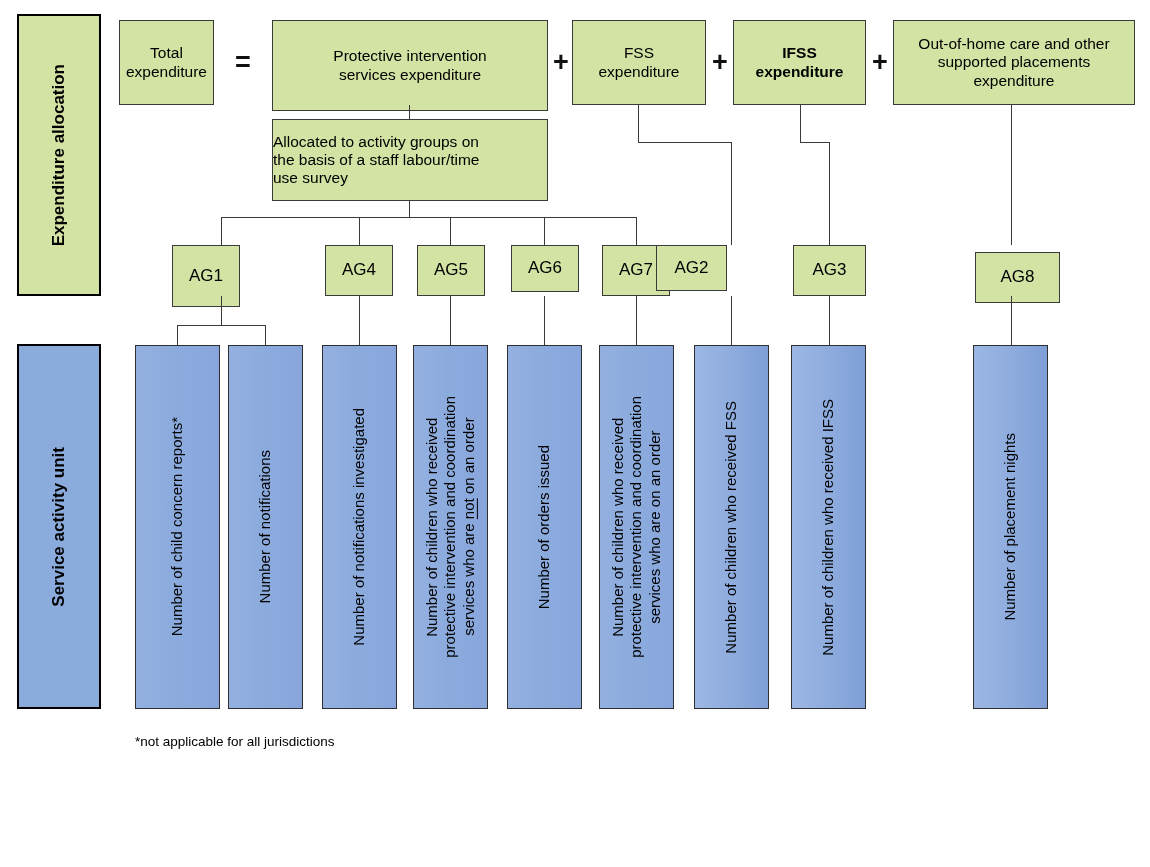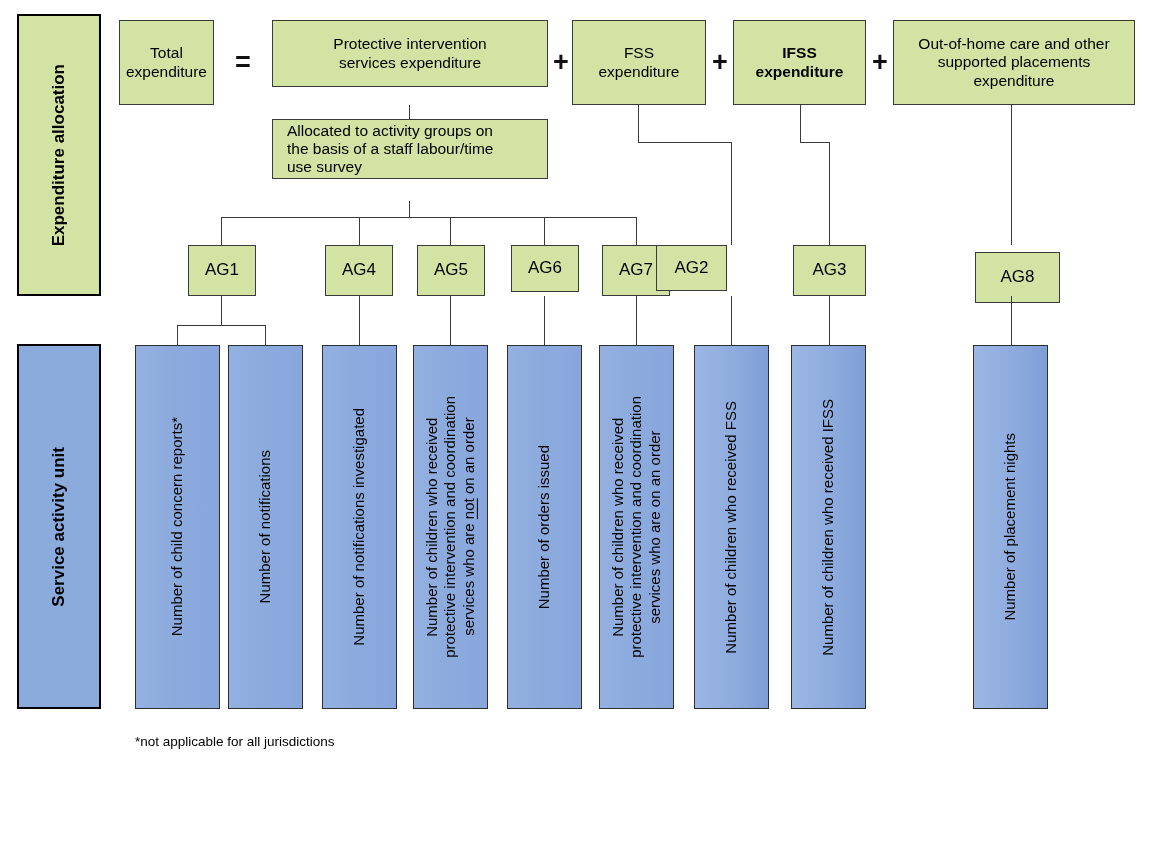--- a/index.html
+++ b/index.html
@@ -93,21 +93,21 @@
 
   <div class="gbox" style="left:119px;top:20px;width:95px;height:85px;white-space:pre-line;">
     <span>Total
 expenditure</span>
   </div>
 
   <div class="op" style="left:230px;top:47px;width:26px;height:30px;">
     <span>=</span>
   </div>
 
-  <div class="gbox" style="left:272px;top:20px;width:276px;height:67px;white-space:pre-line;">
+  <div class="gbox" style="left:272px;top:20px;width:276px;height:91px;white-space:pre-line;">
     <span>Protective intervention
 services expenditure</span>
   </div>
 
   <div class="op" style="left:549px;top:48px;width:24px;height:28px;">
     <span>+</span>
   </div>
 
   <div class="gbox" style="left:572px;top:20px;width:134px;height:85px;white-space:pre-line;">
     <span>FSS
@@ -126,22 +126,22 @@
   <div class="op" style="left:868px;top:48px;width:24px;height:28px;">
     <span>+</span>
   </div>
 
   <div class="gbox" style="left:893px;top:20px;width:242px;height:85px;white-space:pre-line;">
     <span>Out-of-home care and other
 supported placements
 expenditure</span>
   </div>
 
-  <div class="gbox" style="left:272px;top:119px;width:276px;height:60px;white-space:pre-line;
-              justify-content:flex-start;text-align:left;padding-left:14px;">
+  <div class="gbox" style="left:272px;top:119px;width:276px;height:82px;white-space:pre-line;
+              justify-content:flex-start;text-align:left;padding-left:0;">
     <span>Allocated to activity groups on
 the basis of a staff labour/time
 use survey</span>
   </div>
 
   <div class="ln lnv" style="left:409px;top:105px;height:14px;"></div>
 
   <div class="ln lnv" style="left:409px;top:201px;height:16px;"></div>
   <div class="ln lnh" style="left:221px;top:217px;width:415px;"></div>
 
@@ -154,21 +154,21 @@
   <div class="ln lnv" style="left:638px;top:105px;height:37px;"></div>
   <div class="ln lnh" style="left:638px;top:142px;width:94px;"></div>
   <div class="ln lnv" style="left:731px;top:142px;height:103px;"></div>
 
   <div class="ln lnv" style="left:800px;top:105px;height:37px;"></div>
   <div class="ln lnh" style="left:800px;top:142px;width:30px;"></div>
   <div class="ln lnv" style="left:829px;top:142px;height:103px;"></div>
 
   <div class="ln lnv" style="left:1011px;top:105px;height:140px;"></div>
 
-  <div class="gbox agbox" style="left:188px;top:245px;width:68px;height:51px;">
+  <div class="gbox agbox" style="left:172px;top:245px;width:68px;height:62px;">
     <span>AG1</span>
   </div>
   <div class="gbox agbox" style="left:325px;top:245px;width:68px;height:51px;">
     <span>AG4</span>
   </div>
   <div class="gbox agbox" style="left:417px;top:245px;width:68px;height:51px;align-items:center;">
     <span>AG5</span>
   </div>
   <div class="gbox agbox" style="left:511px;top:245px;width:68px;height:47px;">
     <span>AG6</span>

